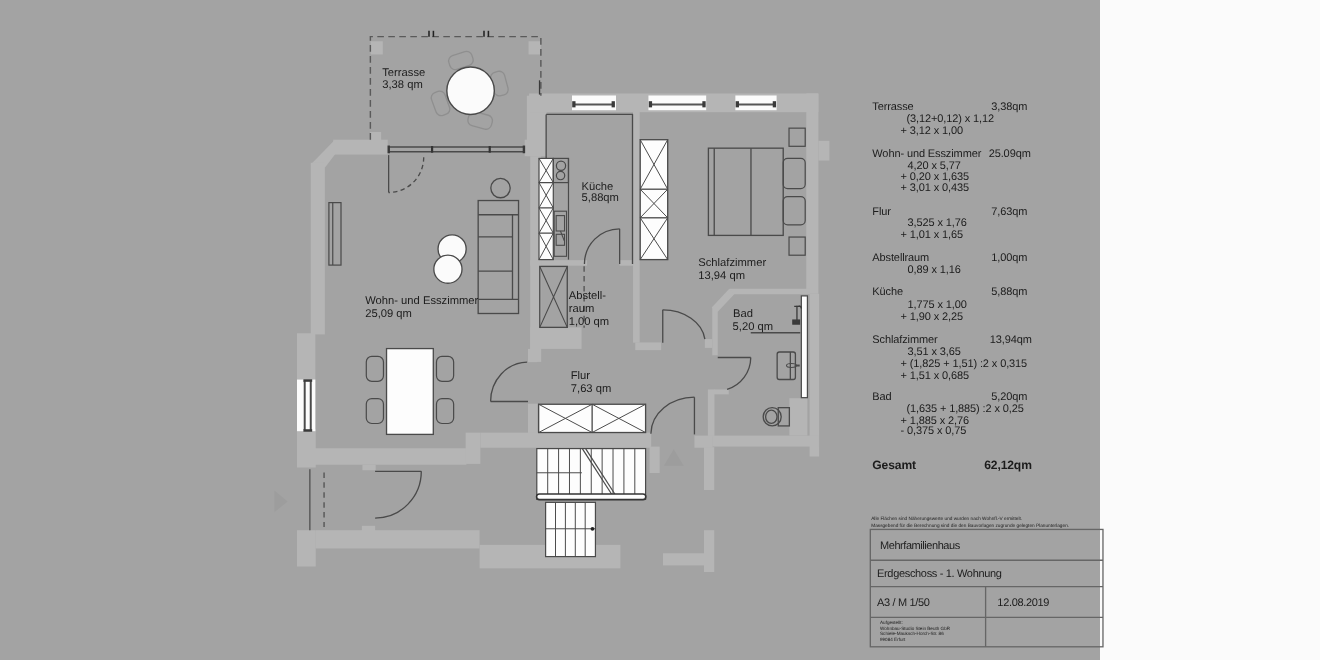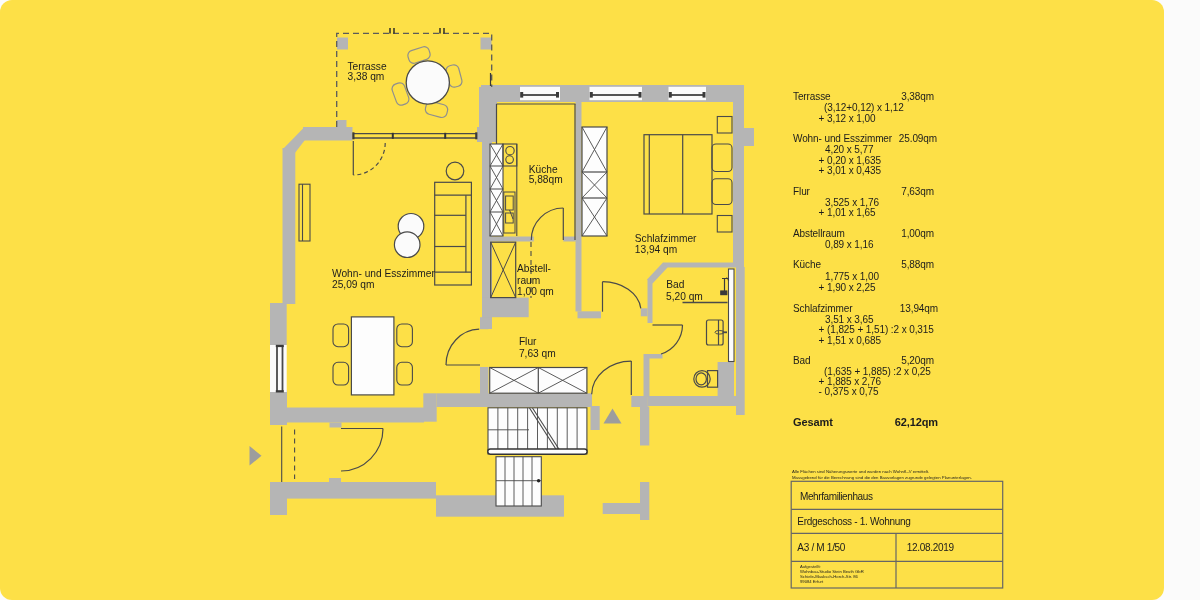--- a/index.html
+++ b/index.html
@@ -1,16 +1,16 @@
 <!DOCTYPE html>
 <html><head>
 <meta charset="utf-8">
 <style>
   html,body{margin:0;padding:0;background:#fbfbfb;}
-  .page{position:relative;width:1164px;height:600px;background:#fde047;font-family:"Liberation Sans", sans-serif;border-radius:12px;}
+  .page{position:relative;width:1000px;height:600px;background:#a3a3a3;font-family:"Liberation Sans", sans-serif;}
   svg text{font-family:"Liberation Sans", sans-serif;fill:#1c1c1c;}
 </style>
 </head>
 <body>
 <div class="page">
 <svg width="1200" height="600" viewBox="0 0 1200 600">
 <defs>
 <filter id="soft" x="-20%" y="-20%" width="140%" height="140%">
           <feGaussianBlur stdDeviation="0.35"></feGaussianBlur>
         </filter>

